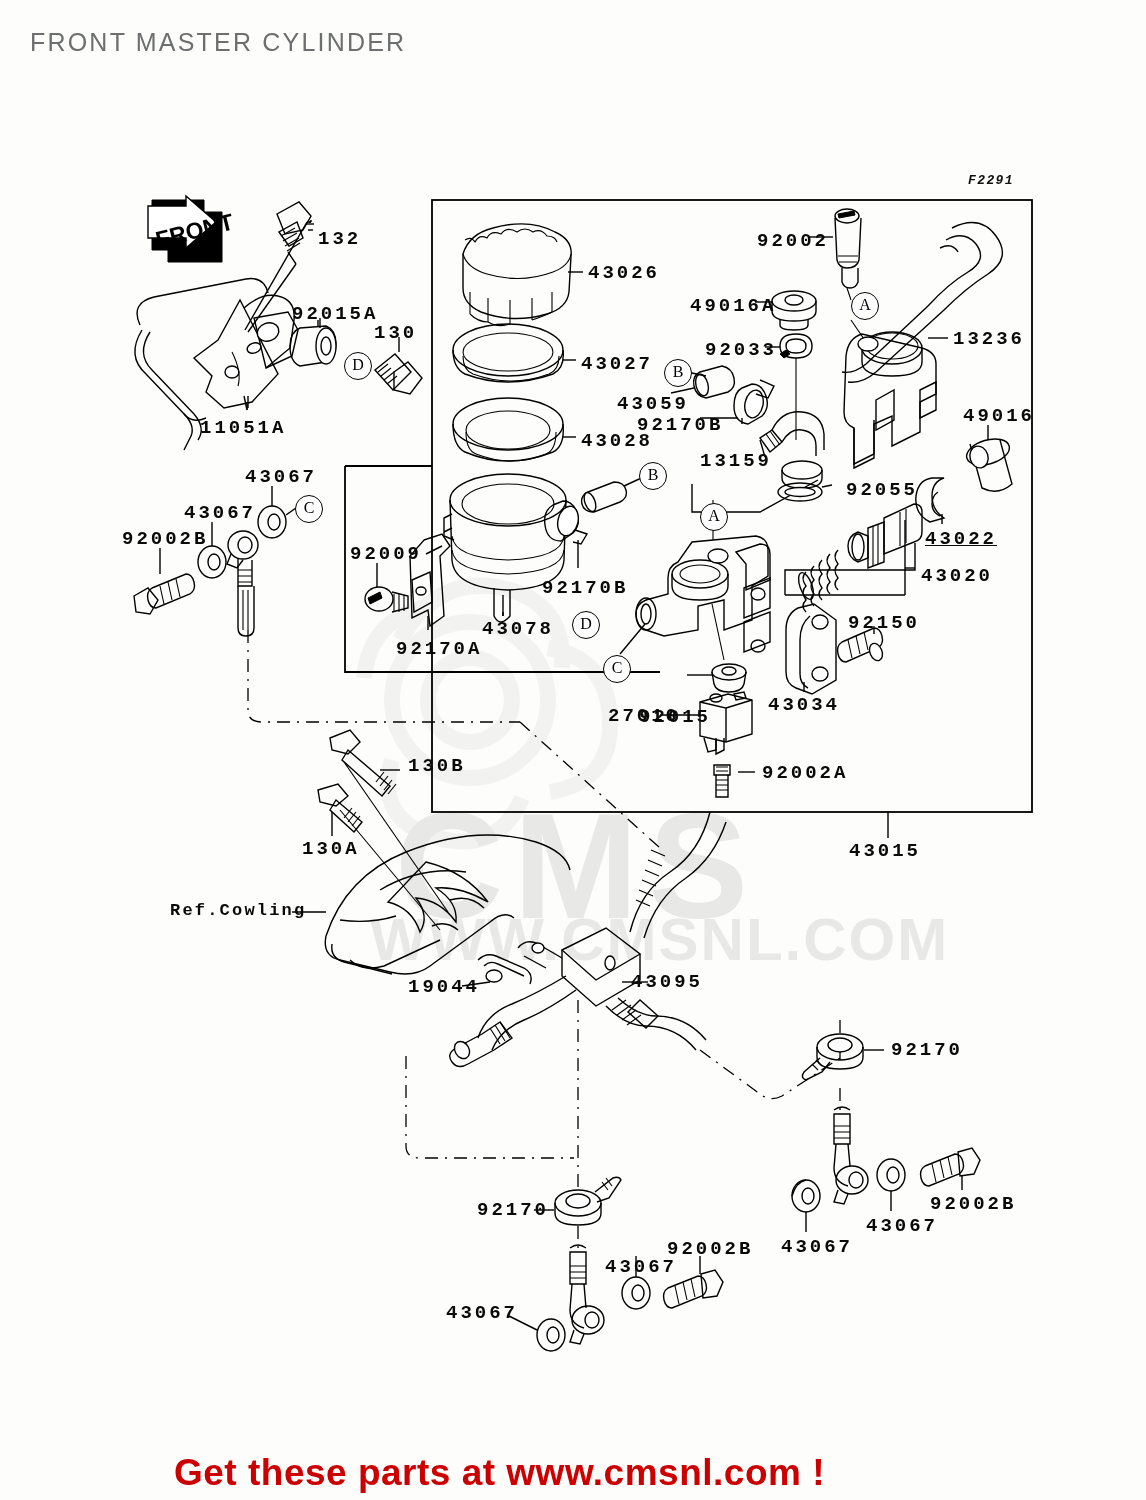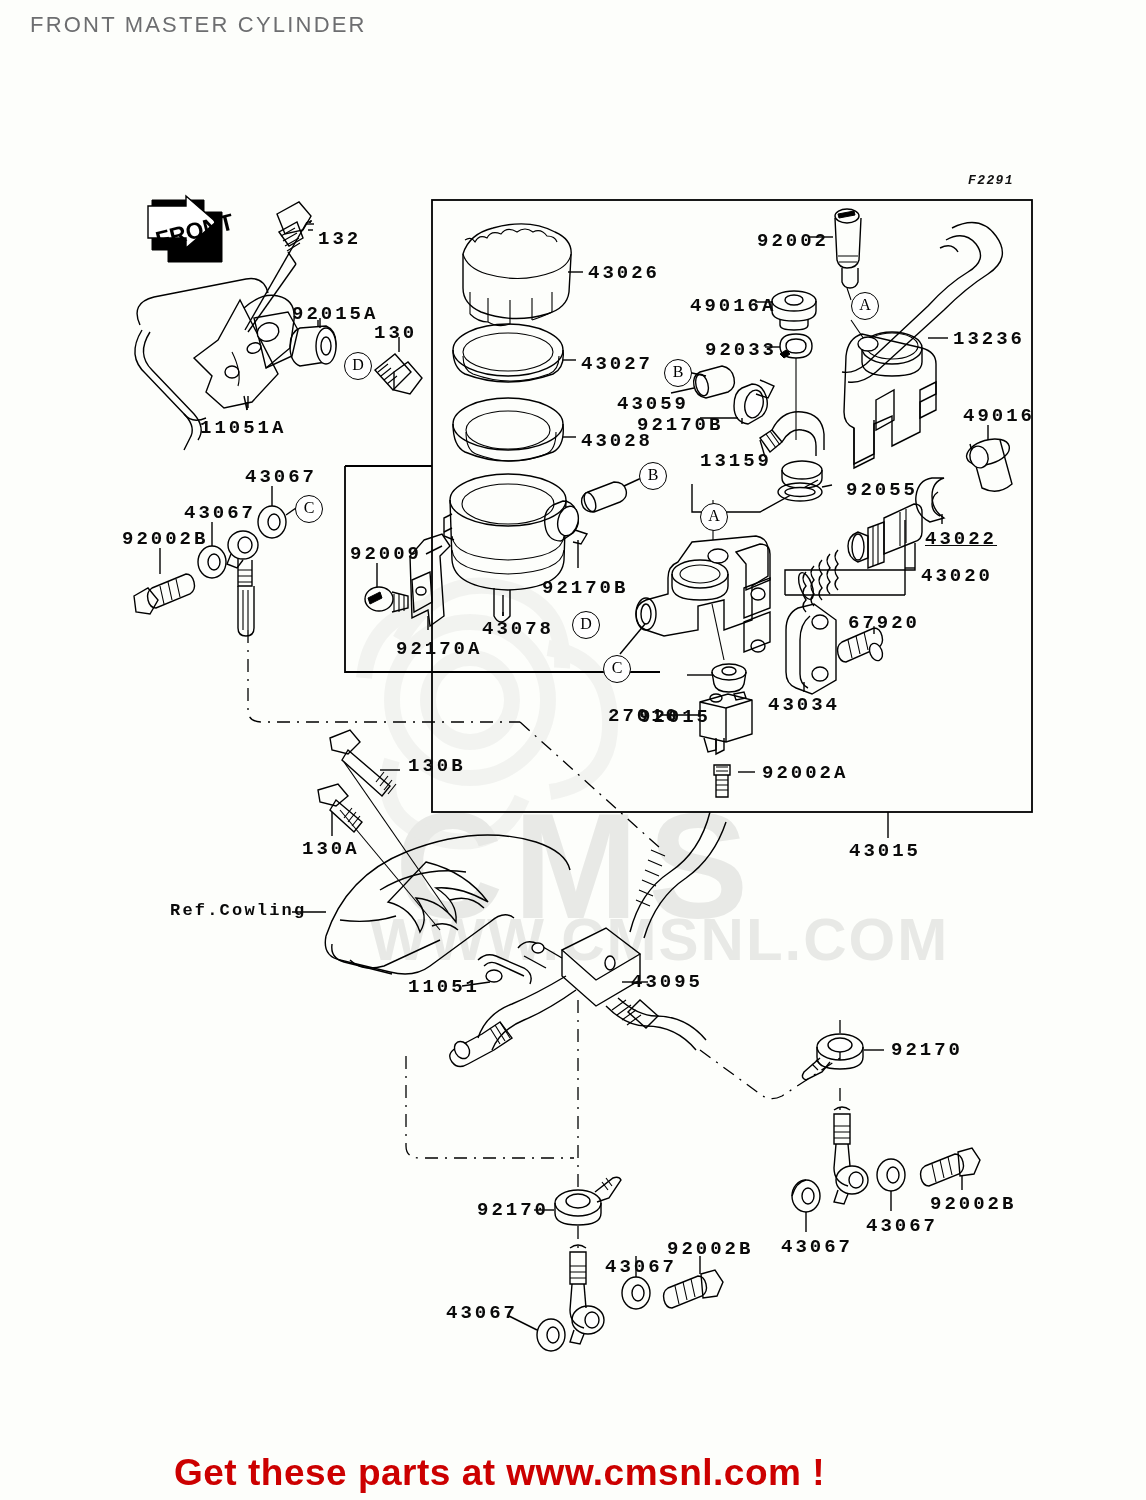--- a/index.html
+++ b/index.html
@@ -14,22 +14,22 @@
     position: relative;
     width: 1146px;
     height: 1500px;
     background: #fdfefb;
     overflow: hidden;
   }
   
   #title {
     position: absolute;
     left: 30px;
-    top: 12px;
-    font-size: 22px;
+    top: 28px;
+    font-size: 25px;
     letter-spacing: 2.2px;
     color: #6d6e70;
     font-family: "Liberation Sans", sans-serif;
     font-weight: 400;
     white-space: nowrap;
   }
   
   #diagcode {
     position: absolute;
     left: 968px;
@@ -638,35 +638,35 @@
   <div class="lbl" style="left:690px; top:295px;">49016A</div>
   <div class="lbl" style="left:705px; top:339px;">92033</div>
   <div class="lbl" style="left:617px; top:393px;">43059</div>
   <div class="lbl" style="left:637px; top:414px;">92170B</div>
   <div class="lbl" style="left:700px; top:450px;">13159</div>
   <div class="lbl" style="left:953px; top:328px;">13236</div>
   <div class="lbl" style="left:963px; top:405px;">49016</div>
   <div class="lbl" style="left:846px; top:473px;margin-top:6px;">92055</div>
   <div class="lbl" style="left:925px; top:528px;text-decoration:underline;">43022</div>
   <div class="lbl" style="left:921px; top:565px;">43020</div>
-  <div class="lbl" style="left:848px; top:612px;">67920</div>
+  <div class="lbl" style="left:848px; top:612px;">92150</div>
   <div class="lbl" style="left:768px; top:694px;">43034</div>
   <div class="lbl" style="left:639px; top:706px;">92015</div>
   <div class="lbl" style="left:608px; top:705px;">27010</div>
   <div class="lbl" style="left:762px; top:762px;">92002A</div>
   <div class="lbl" style="left:350px; top:543px;">92009</div>
   <div class="lbl" style="left:396px; top:638px;">92170A</div>
   <div class="lbl" style="left:482px; top:618px;">43078</div>
   <div class="lbl" style="left:542px; top:577px;">92170B</div>
   <div class="lbl" style="left:245px; top:466px;">43067</div>
   <div class="lbl" style="left:184px; top:502px;">43067</div>
   <div class="lbl" style="left:122px; top:528px;">92002B</div>
   <div class="lbl" style="left:408px; top:755px;">130B</div>
   <div class="lbl" style="left:302px; top:838px;font-family:Liberation Mono, monospace;">130A</div>
-  <div class="lbl" style="left:408px; top:976px;">11051</div>
+  <div class="lbl" style="left:408px; top:976px;">19044</div>
   <div class="lbl" style="left:631px; top:971px;">43095</div>
   <div class="lbl" style="left:891px; top:1039px;">92170</div>
   <div class="lbl" style="left:477px; top:1199px;">92170</div>
   <div class="lbl" style="left:781px; top:1236px;">43067</div>
   <div class="lbl" style="left:866px; top:1215px;">43067</div>
   <div class="lbl" style="left:930px; top:1193px;">92002B</div>
   <div class="lbl" style="left:605px; top:1256px;">43067</div>
   <div class="lbl" style="left:667px; top:1238px;">92002B</div>
   <div class="lbl" style="left:446px; top:1302px;">43067</div>
 

